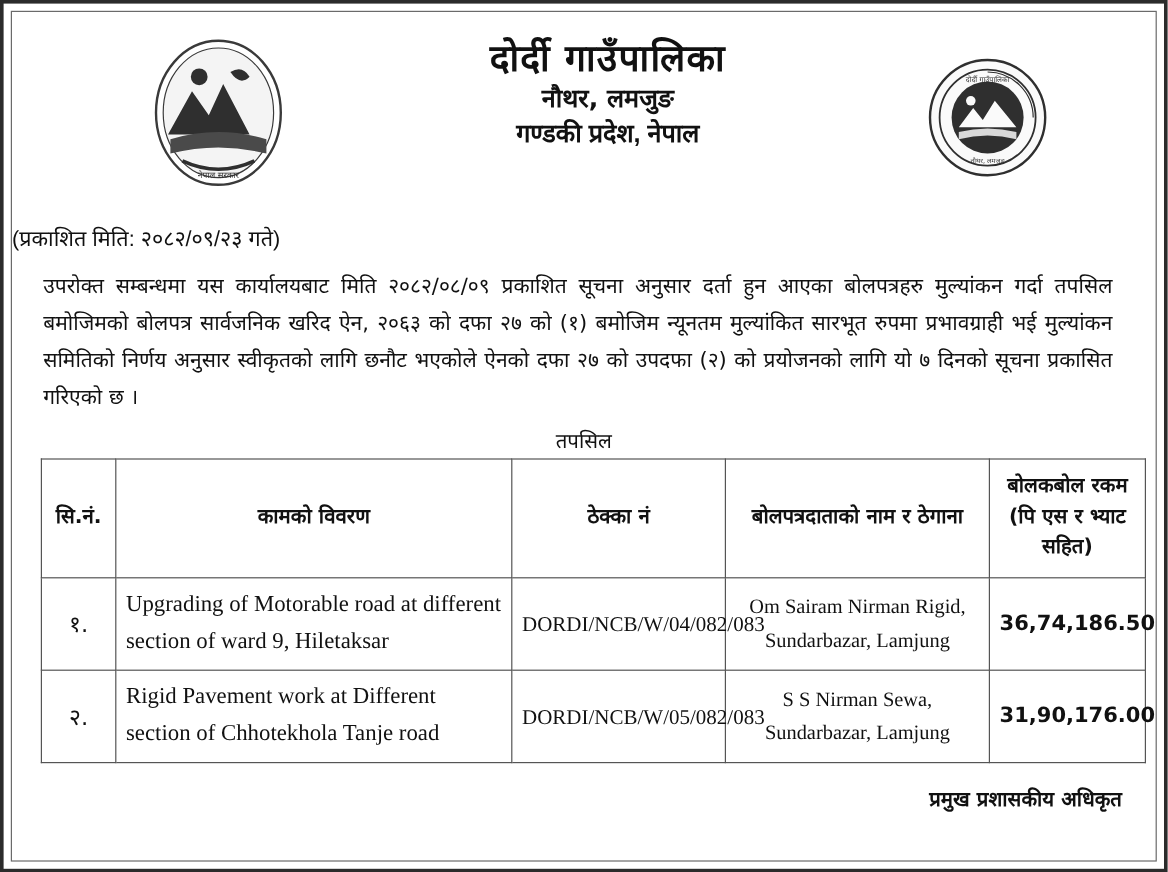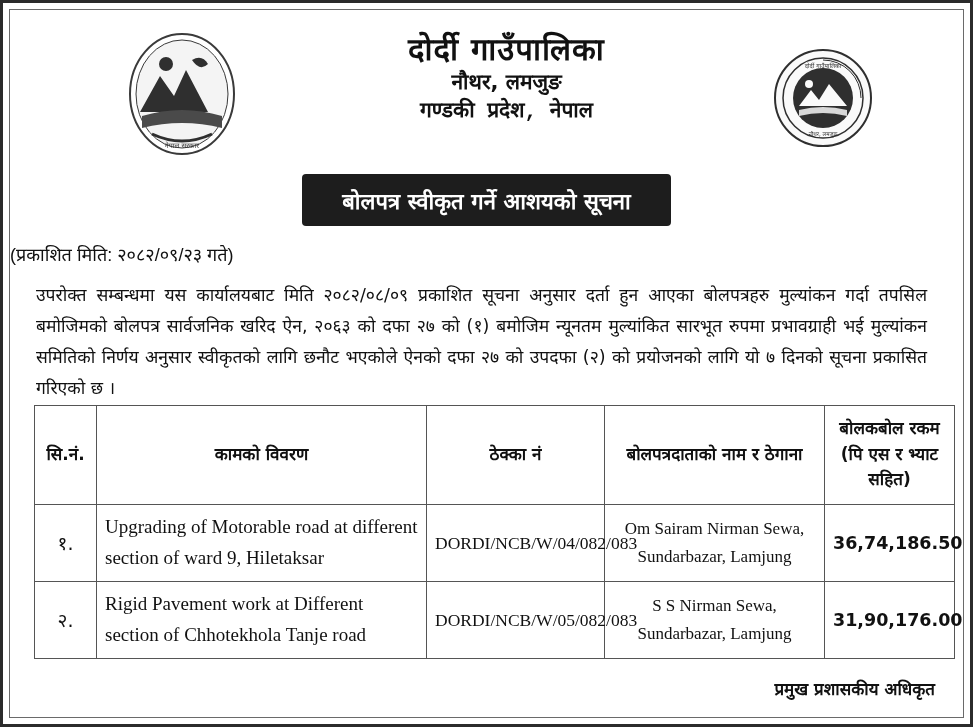--- a/index.html
+++ b/index.html
@@ -93,21 +93,21 @@
   .title-sub2 {
     font-size: 21px;
     font-weight: bold;
     line-height: 1.4;
     font-family: "DejaVu Sans", sans-serif;
   }
   .title-sub3 {
     font-size: 21px;
     font-weight: bold;
     line-height: 1.4;
-    font-family: Liberation Mono, monospace;
+    font-family: Liberation Sans, sans-serif;
     text-align: center;
   }
   
   .banner-wrap {
     text-align: center;
     margin-top: 4px;
   }
   .banner {
     display: inline-block;
     background: #1d1d1d;
@@ -239,28 +239,26 @@
             <path d="M26 58 L38 42 L46 52 L56 36 L74 58 Z" fill="#fafafa"></path>
             <path d="M26 62 Q50 56 74 62 L74 68 Q50 62 26 68 Z" fill="#d8d8d8"></path>
             <circle cx="36" cy="36" r="4" fill="#fafafa"></circle>
             <path d="M50 12 A38 38 0 0 1 88 50" fill="none" stroke="#2f2f2f" stroke-width="1"></path>
             <text x="50" y="20" font-size="6" text-anchor="middle" fill="#2f2f2f" font-family="DejaVu Sans, sans-serif">दोर्दी गाउँपालिका</text>
             <text x="50" y="88" font-size="5.5" text-anchor="middle" fill="#2f2f2f" font-family="DejaVu Sans, sans-serif">नौथर, लमजुङ</text>
           </svg>
         </div>
       </div>
 
-      <div class="banner-wrap">
-        <div class="banner">बोलपत्र स्वीकृत गर्ने आशयको सूचना</div>
-      </div>
 
       <div class="pubdate">(प्रकाशित मिति: २०८२/०९/२३ गते)</div>
 
       <div class="body-text">उपरोक्त सम्बन्धमा यस कार्यालयबाट  मिति २०८२/०८/०९  प्रकाशित सूचना अनुसार दर्ता हुन आएका बोलपत्रहरु मुल्यांकन गर्दा तपसिल बमोजिमको बोलपत्र सार्वजनिक खरिद ऐन, २०६३ को दफा २७ को (१) बमोजिम न्यूनतम मुल्यांकित सारभूत रुपमा प्रभावग्राही भई मुल्यांकन समितिको निर्णय अनुसार स्वीकृतको लागि छनौट भएकोले ऐनको दफा २७ को उपदफा (२) को प्रयोजनको लागि यो ७ दिनको सूचना प्रकासित गरिएको छ ।</div>
 
+      <div class="tapsil">तपसिल</div>
 
       <table class="bid-table">
         <colgroup>
           <col class="col-sn">
           <col class="col-desc">
           <col class="col-contract">
           <col class="col-bidder">
           <col class="col-amount">
         </colgroup>
         <thead>
@@ -270,21 +268,21 @@
             <th>ठेक्का नं</th>
             <th>बोलपत्रदाताको नाम र ठेगाना</th>
             <th>बोलकबोल रकम (पि एस र भ्याट सहित)</th>
           </tr>
         </thead>
         <tbody>
           <tr class="data-row">
             <td class="cell-sn">१.</td>
             <td class="cell-desc">Upgrading of Motorable road at different section of ward 9, Hiletaksar</td>
             <td class="cell-contract">DORDI/NCB/W/04/082/083</td>
-            <td class="cell-bidder">Om Sairam Nirman Sewa, Sundarbazar, Lamjung</td>
+            <td class="cell-bidder">Om Sairam Nirman Rigid, Sundarbazar, Lamjung</td>
             <td class="cell-amount">36,74,186.50</td>
           </tr>
           <tr class="data-row">
             <td class="cell-sn">२.</td>
             <td class="cell-desc">Rigid Pavement work at Different section of Chhotekhola Tanje road</td>
             <td class="cell-contract">DORDI/NCB/W/05/082/083</td>
             <td class="cell-bidder">S S Nirman Sewa, Sundarbazar, Lamjung</td>
             <td class="cell-amount">31,90,176.00</td>
           </tr>
         </tbody>

